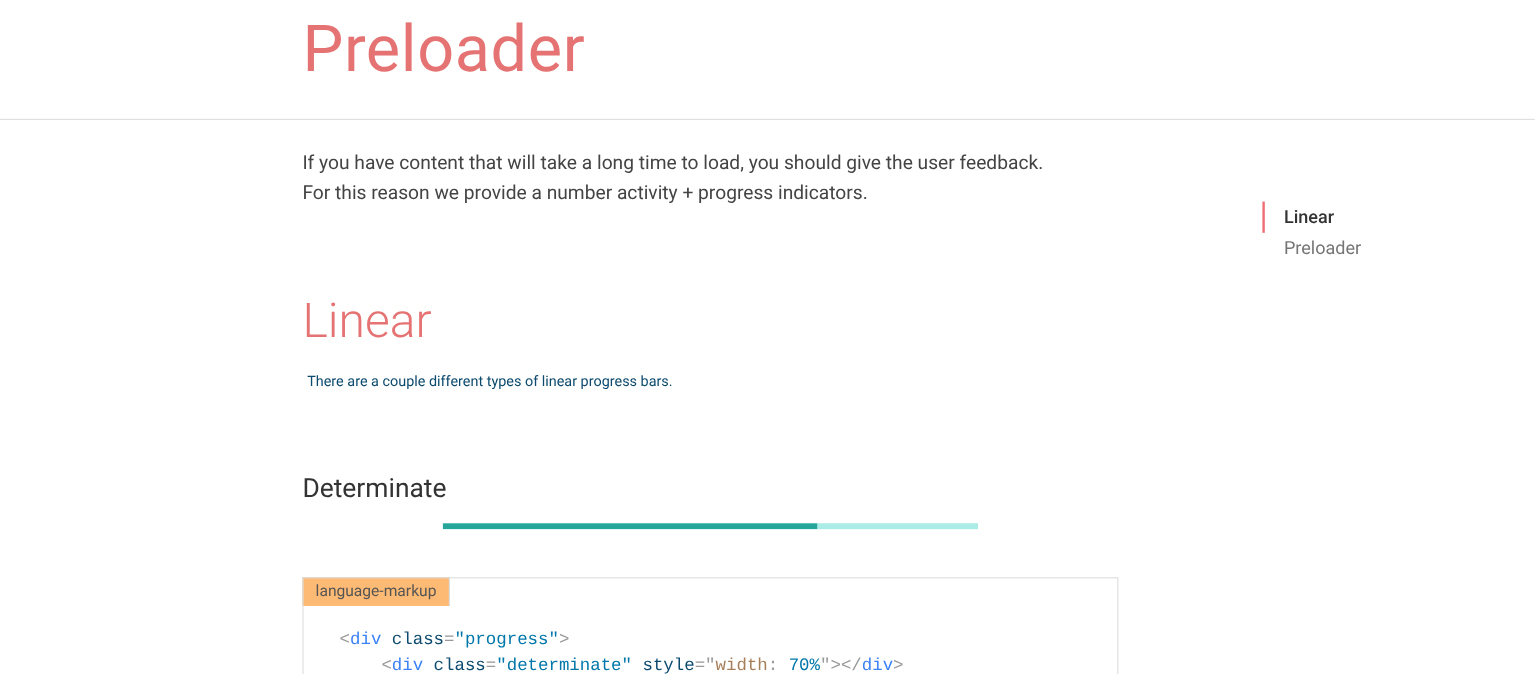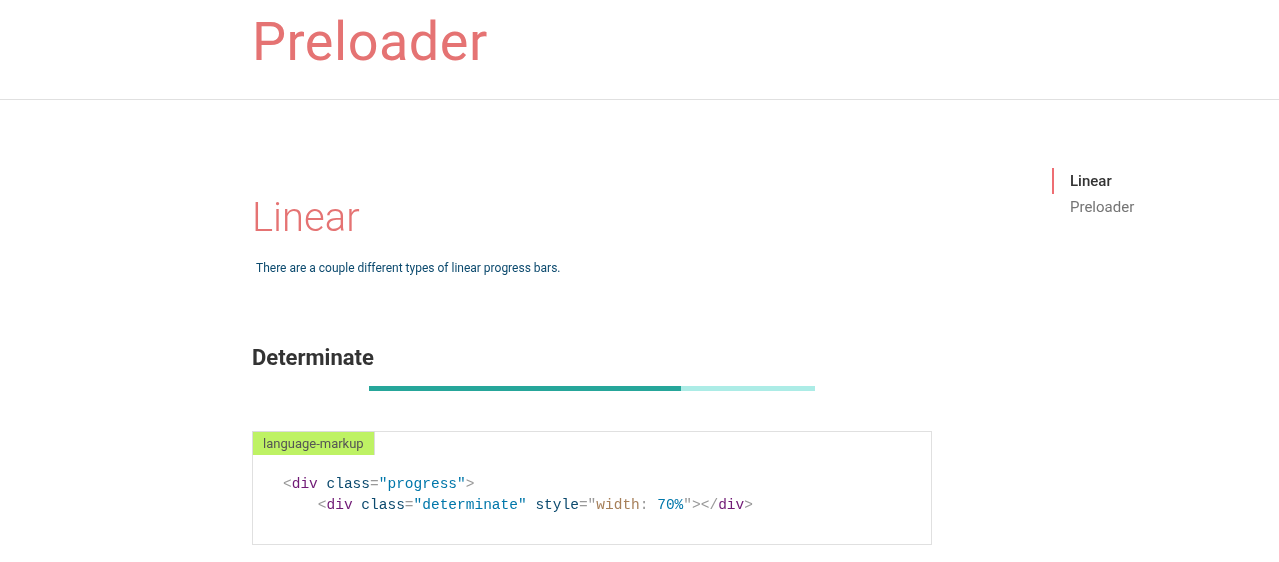--- a/index.html
+++ b/index.html
@@ -51,21 +51,21 @@
     color: #e57373;
     margin: 70px 0 6px 0;
   }
   p.section-desc {
     font-size: 12px;
     color: #0c4a6e;
     margin: 20px 0 0 4px;
   }
   h4.sub-title {
     font-size: 22px;
-    font-weight: 700;
+    font-weight: 400;
     color: #333;
     margin: 70px 0 16px 0;
   }
   .progress-wrap {
     margin: 0 auto 40px auto;
     width: 446px;
   }
   .progress {
     height: 5px;
     background: #acece6;
@@ -78,39 +78,39 @@
   }
   .code-card {
     border: 1px solid #e0e0e0;
     position: relative;
     padding-top: 22px;
   }
   .code-tab {
     position: absolute;
     top: -1px;
     left: -1px;
-    background: #bef264;
+    background: #fdba74;
     border: 1px solid #dcdcdc;
     border-bottom: none;
     font-size: 13px;
     color: #555;
     padding: 4px 10px;
   }
   pre.code {
     margin: 0;
     padding: 20px 30px 28px 30px;
     font-family: Consolas, Monaco, "Courier New", monospace;
     font-size: 14.5px;
     line-height: 1.45;
     white-space: pre;
     color: #333;
     overflow-x: auto;
   }
   .tok-punct { color: #999; }
-  .tok-tag   { color: #701a75;  }
+  .tok-tag   { color: #3b82f6;  }
   .tok-attr  { color: #0c4a6e; }
   .tok-val   { color: #07a; }
   .tok-style { color: #a67f59; }
 
   .toc {
     margin-left: 120px;
     margin-top: 168px;
     width: 210px;
   }
   .toc ul {
@@ -132,20 +132,21 @@
   }
 </style>
 </head>
 <body>
 
 <div class="container">
   <div class="main">
     <h1 class="page-title">Preloader</h1>
     <hr class="divider">
     <div class="divider-spacer"></div>
+    <p class="caption">If you have content that will take a long time to load, you should give the user feedback. For this reason we provide a number activity + progress indicators.</p>
 
     <h2 class="section-title">Linear</h2>
     <p class="section-desc">There are a couple different types of linear progress bars.</p>
 
     <h4 class="sub-title">Determinate</h4>
 
     <div class="progress-wrap">
       <div class="progress">
         <div class="determinate"></div>
       </div>

